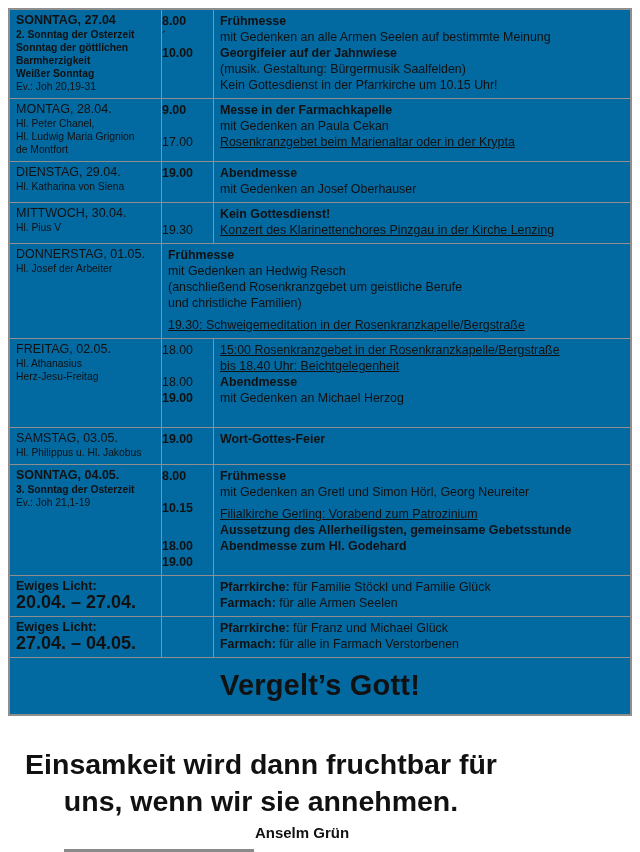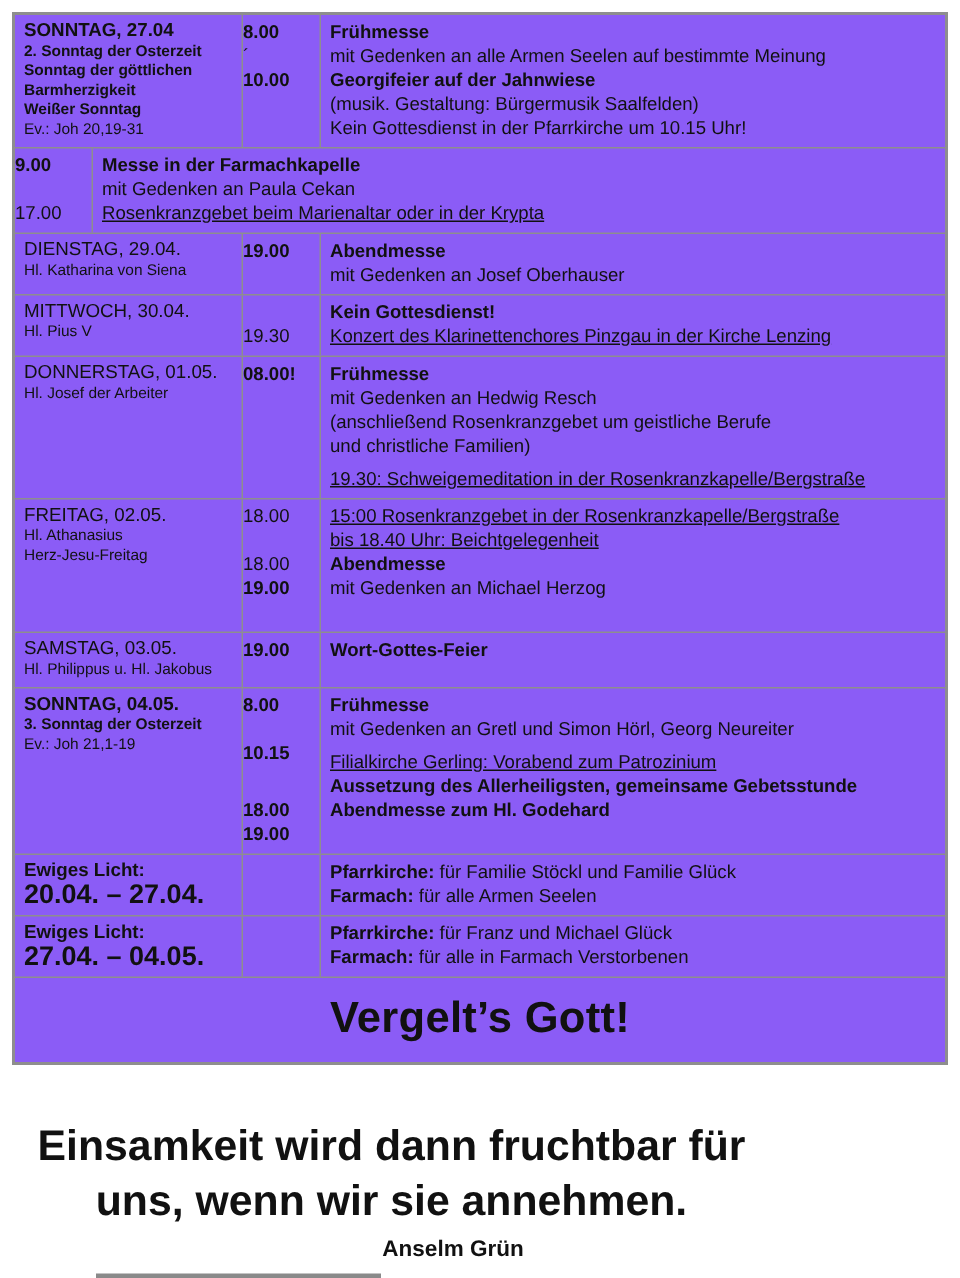--- a/index.html
+++ b/index.html
@@ -12,21 +12,21 @@
     background:#ffffff;
     font-family:"Liberation Sans","DejaVu Sans",sans-serif;
     color:var(--txt);
     position:relative;
     overflow:hidden;
   }
   .schedule-table{
     position:absolute;left:8px;top:8px;width:624px;
     box-sizing:border-box;
     border:2px solid var(--bc);
-    background:#8b5cf6;
+    background:#0369a1;
   }
   .row{
     display:flex;
     border-bottom:1.5px solid var(--bc);
   }
   .row:last-child{border-bottom:none;}
   .day-cell{
     width:152px;box-sizing:border-box;
     border-right:1.5px solid var(--bc);
     padding:3px 3px 5px 6px;
@@ -100,20 +100,26 @@
       </div>
       <div class="desc-col">
         <div class="line bold">Frühmesse</div>
         <div class="line">mit Gedenken an alle Armen Seelen auf bestimmte Meinung</div>
         <div class="line bold">Georgifeier auf der Jahnwiese</div>
         <div class="line">(musik. Gestaltung: Bürgermusik Saalfelden)</div>
         <div class="line">Kein Gottesdienst in der Pfarrkirche um 10.15 Uhr!</div>
       </div>
     </div>
     <div class="row">
+      <div class="day-cell">
+        <div class="day-title">MONTAG, 28.04.</div>
+        <div class="day-detail">Hl. Peter Chanel,</div>
+        <div class="day-detail">Hl. Ludwig Maria Grignion</div>
+        <div class="day-detail">de Montfort</div>
+      </div>
       <div class="time-col">
         <div class="line bold">9.00</div>
         <div class="line"></div>
         <div class="line">17.00</div>
       </div>
       <div class="desc-col">
         <div class="line bold">Messe in der Farmachkapelle</div>
         <div class="line">mit Gedenken an Paula Cekan</div>
         <div class="line u">Rosenkranzgebet beim Marienaltar oder in der Krypta</div>
       </div>
@@ -143,27 +149,20 @@
       </div>
       <div class="desc-col">
         <div class="line bold">Kein Gottesdienst!</div>
         <div class="line u">Konzert des Klarinettenchores Pinzgau in der Kirche Lenzing</div>
       </div>
     </div>
     <div class="row">
       <div class="day-cell">
         <div class="day-title">DONNERSTAG, 01.05.</div>
         <div class="day-detail">Hl. Josef der Arbeiter</div>
-      </div>
-      <div class="time-col">
-        <div class="line bold">08.00!</div>
-        <div class="line"></div>
-        <div class="line"></div>
-        <div class="line"></div>
-        <div class="line gap"></div>
       </div>
       <div class="desc-col">
         <div class="line bold">Frühmesse</div>
         <div class="line">mit Gedenken an Hedwig Resch</div>
         <div class="line">(anschließend Rosenkranzgebet um geistliche Berufe</div>
         <div class="line">und christliche Familien)</div>
         <div class="line u gap">19.30: Schweigemeditation in der Rosenkranzkapelle/Bergstraße</div>
       </div>
     </div>
     <div class="row">

